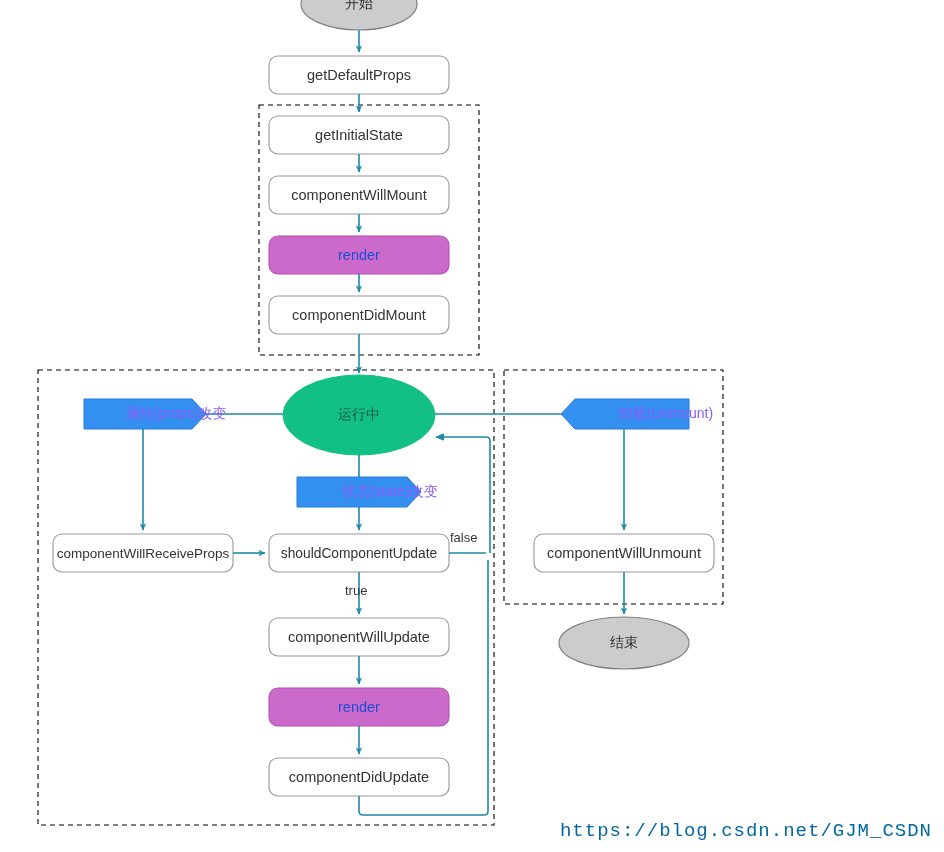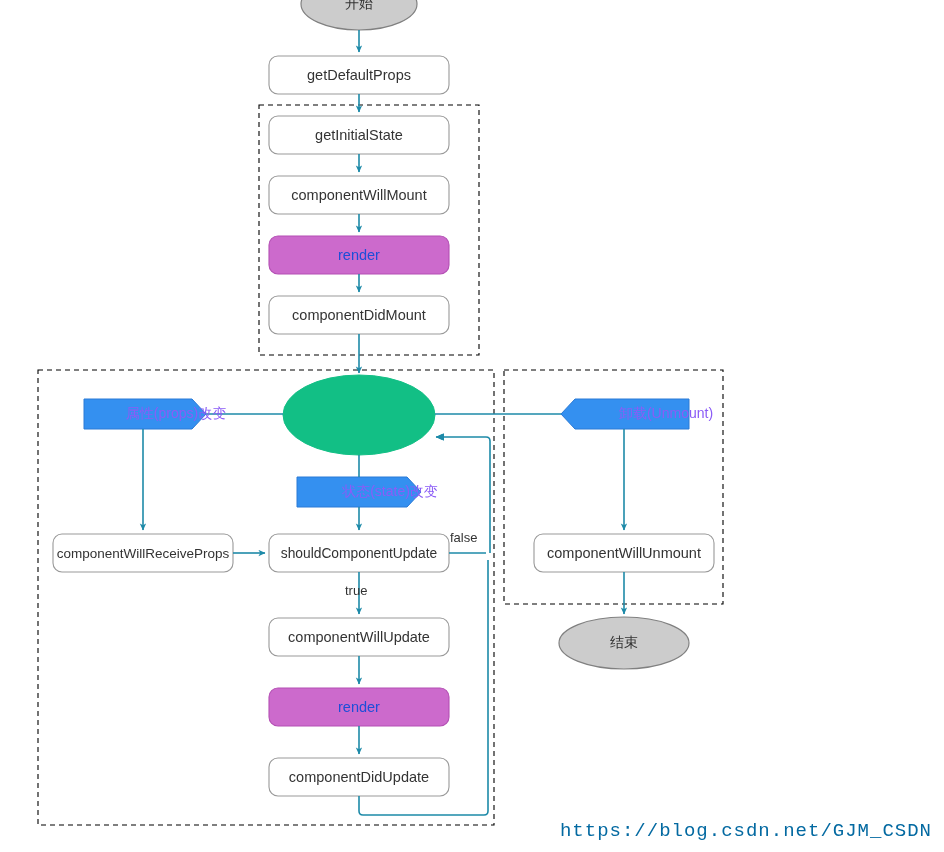--- a/index.html
+++ b/index.html
@@ -146,20 +146,21 @@
   <div class="node-label lbl-proc" style="left:269px; top:56px; width:180px; height:38px;">getDefaultProps</div>
 
   <div class="node-label lbl-proc" style="left:269px; top:116px; width:180px; height:38px;">getInitialState</div>
 
   <div class="node-label lbl-proc" style="left:269px; top:176px; width:180px; height:38px;">componentWillMount</div>
 
   <div class="node-label lbl-render" style="left:269px; top:236px; width:180px; height:38px;">render</div>
 
   <div class="node-label lbl-proc" style="left:269px; top:296px; width:180px; height:38px;">componentDidMount</div>
 
+  <div class="node-label lbl-term" style="left:283px; top:375px; width:152px; height:80px; color:#1d5a46;">运行中</div>
 
   <div class="node-label lbl-hex" style="left:84px; top:399px; width:112px; height:30px;">属性(props)改变</div>
 
   <div class="node-label lbl-hex" style="left:297px; top:477px; width:114px; height:30px;">状态(state)改变</div>
 
   <div class="node-label lbl-hex" style="left:571px; top:399px; width:118px; height:30px;">卸载(Unmount)</div>
 
   <div class="node-label lbl-proc" style="left:53px; top:534px; width:180px; height:38px; font-size:13.5px;">componentWillReceiveProps</div>
 
   <div class="node-label lbl-proc" style="left:269px; top:534px; width:180px; height:38px; font-size:13.8px;">shouldComponentUpdate</div>

